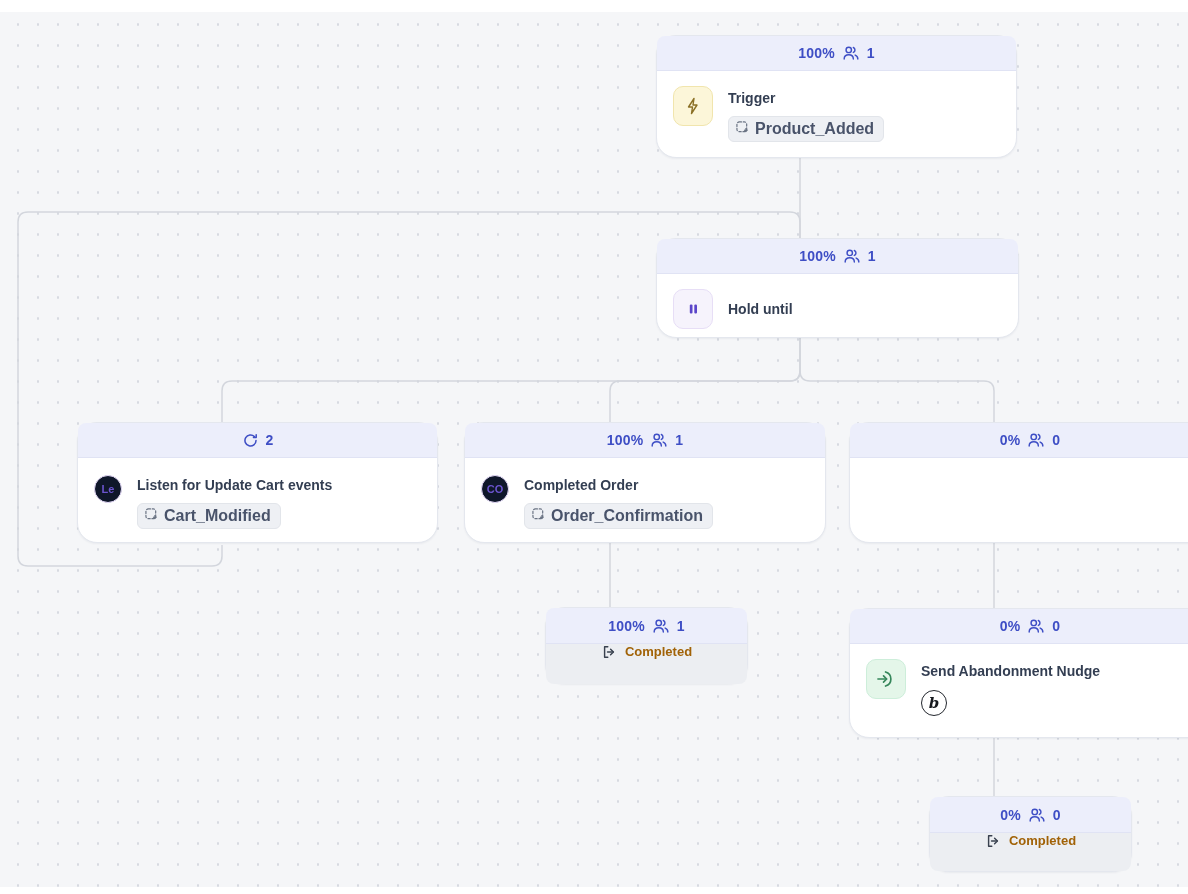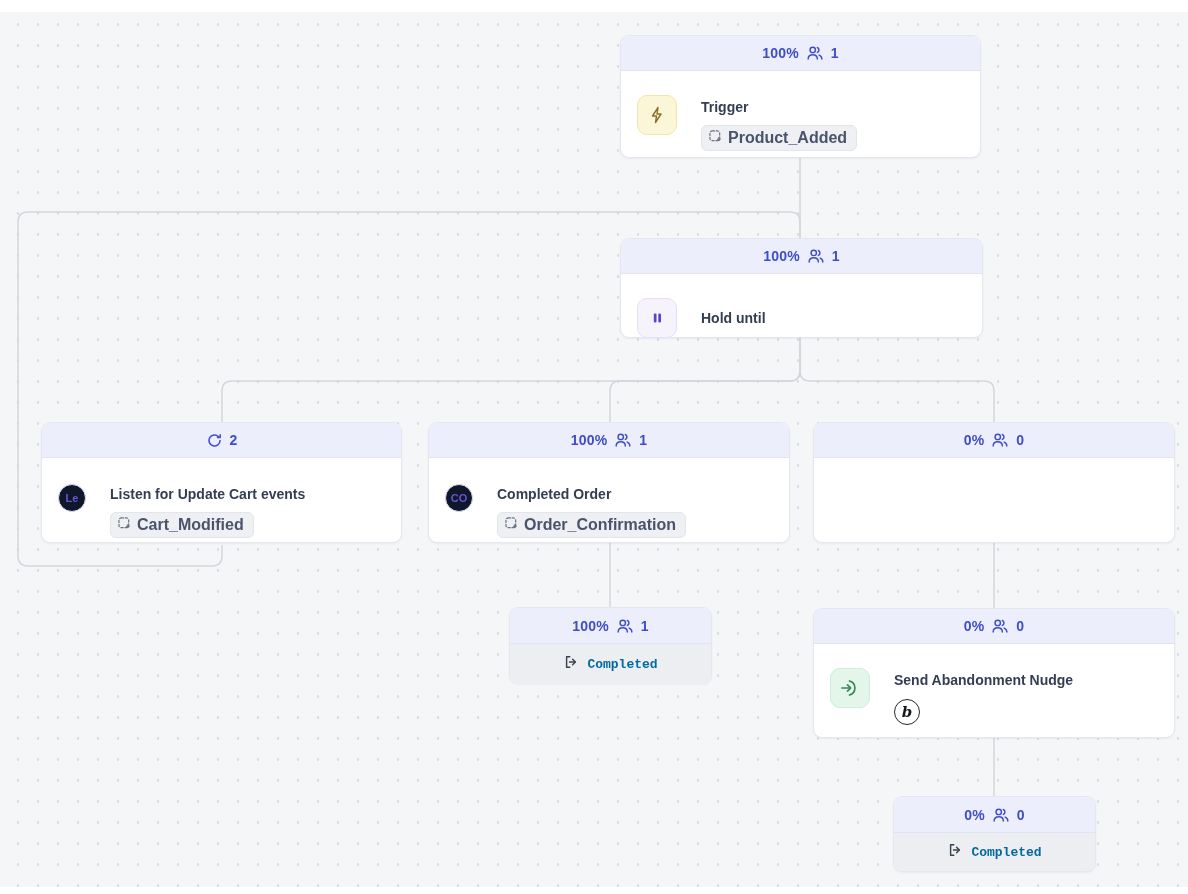--- a/index.html
+++ b/index.html
@@ -9,30 +9,31 @@
     background-image:radial-gradient(circle,#d7dae1 1px,transparent 1.4px);
     background-size:20px 21px;background-position:8px 14px;
   }
   .band{position:absolute;left:0;width:100%;background:#ffffff;z-index:1;}
   .band-top{top:0;height:12px;}
   .band-bottom{bottom:0;height:7px;}
   .wires{position:absolute;left:0;top:0;z-index:2;}
   .wires path{fill:none;stroke:#d3d6dd;stroke-width:1.5px;}
   .node{
     position:absolute;z-index:3;box-sizing:border-box;
-    background:#ffffff;border:1px solid #e4e7ee;border-radius:9px;
+    background:#ffffff;border:1px solid #e4e7ee;border-radius:20px;
     box-shadow:0 1px 2px rgba(40,50,80,.06);
+    margin-left:36px;
   }
   .node-header{
     box-sizing:border-box;height:35px;display:flex;align-items:center;justify-content:center;gap:7px;
     background:#eceefb;border-bottom:1px solid #e0e3f4;border-radius:8px 8px 0 0;
     color:#3e4ec5;font-size:14px;font-weight:700;letter-spacing:.2px;
   }
   .node-header .hicon{display:flex;align-items:center;}
-  .node-body{display:flex;gap:24px;padding:24px 16px;box-sizing:border-box;align-items:flex-start;}
+  .node-body{display:flex;gap:15px;padding:15px 16px;box-sizing:border-box;align-items:flex-start;}
   .node-body.centered{align-items:center;}
   .sq-icon{
     width:40px;height:40px;border-radius:10px;flex:0 0 auto;
     display:flex;align-items:center;justify-content:center;box-sizing:border-box;
   }
   .icon-bolt{background:#fcf6d9;border:1px solid #f1e5ad;}
   .icon-pause{background:#f6f3fc;border:1px solid #e7def6;}
   .icon-enter{background:#e4f6e9;border:1px solid #cdeeda;}
   .avatar{
     width:28px;height:28px;border-radius:50%;flex:0 0 auto;margin-top:2px;
@@ -49,23 +50,23 @@
     padding:3px 9px 3px 7px;font-size:16px;font-weight:700;color:#49536a;
   }
   .subtext{margin-top:10px;font-size:13px;color:#4a5468;padding-left:2px;}
   .channel{
     margin-top:10px;width:26px;height:26px;border-radius:50%;box-sizing:border-box;
     background:#ffffff;border:1.6px solid #23272e;
     display:flex;align-items:center;justify-content:center;
     font-family:"DejaVu Serif",serif;font-style:italic;font-weight:700;font-size:15px;color:#15181d;
   }
   .term-body{
-    display:flex;align-items:center;justify-content:center;gap:8px;box-sizing:border-box;
+    display:flex;justify-content:center;gap:8px;box-sizing:border-box;
     background:#eceef2;border-radius:0 0 8px 8px;
-    font-size:13px;font-weight:700;color:#0369a1;font-family:Liberation Mono, monospace;
+    font-size:13px;font-weight:700;color:#a16207;
   }
   
   .n-trigger{left:620px;top:35px;width:361px;height:123px;}
   .n-hold{left:620px;top:238px;width:363px;height:100px;}
   .n-listen{left:41px;top:422px;width:361px;height:121px;}
   .n-order{left:428px;top:422px;width:362px;height:121px;}
   .n-maxhold{left:813px;top:422px;width:362px;height:121px;}
   .n-cmid{left:509px;top:607px;width:203px;height:77px;}
   .n-send{left:813px;top:608px;width:362px;height:130px;}
   .n-cend{left:893px;top:796px;width:203px;height:76px;}

